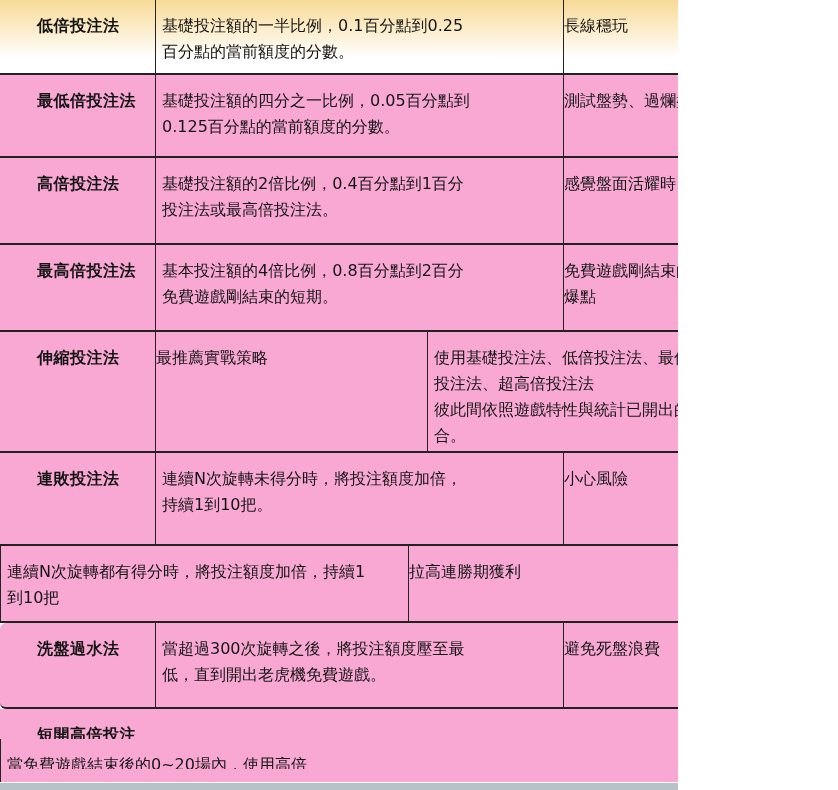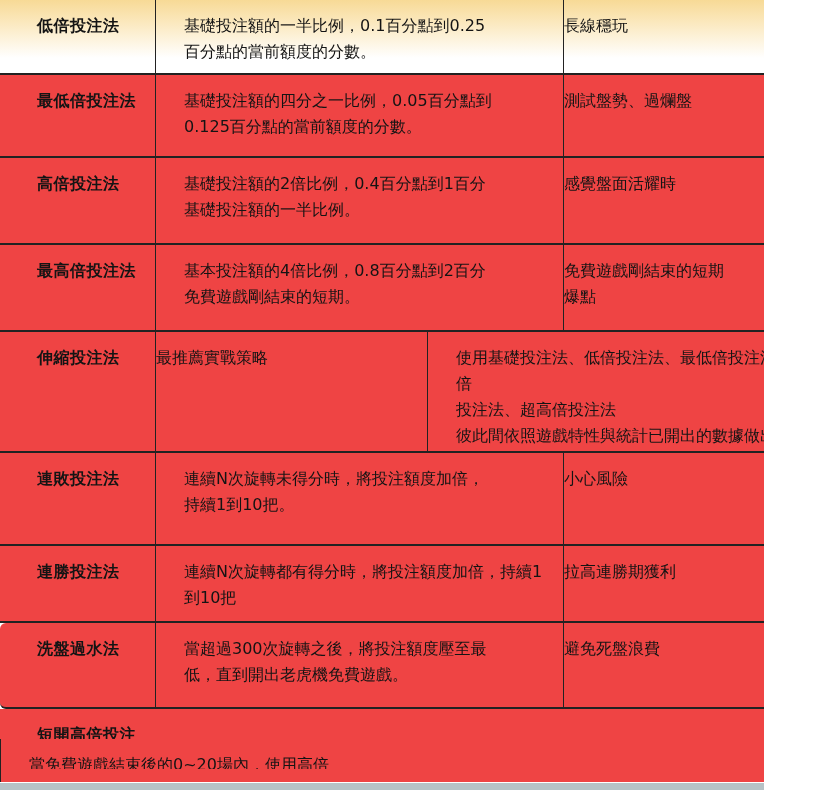--- a/index.html
+++ b/index.html
@@ -1,29 +1,29 @@
 <!DOCTYPE html>
 <html><head>
 <meta charset="utf-8">
 <style>
   * { margin:0; padding:0; box-sizing:border-box; }
   body { background:#ffffff; font-family:"DejaVu Sans","Liberation Sans",sans-serif; }
   .page {
     position:relative;
-    width:764px; height:790px;
+    width:678px; height:790px;
     background:#ffffff;
     overflow:hidden;
   }
   .strategy-table { width:838px; }
   .row {
     display:flex;
     width:838px;
     border-bottom:2px solid #222222;
     border-right:3px solid #35332c;
-    background:#ef4444;
+    background:#f9a8d4;
   }
   .row.r1 {
     background:linear-gradient(to bottom, #f7da96 0px, #fbe8bd 22px, #ffffff 58px, #ffffff 100%);
   }
   .r1 { height:75px; }
   .r2 { height:83px; }
   .r3 { height:87px; }
   .r4 { height:87px; }
   .r5 { height:121px; }
   .r6 { height:93px;justify-content:center; }
@@ -41,21 +41,21 @@
   .c-name {
     width:155px;
     font-weight:bold;
     padding-left:37px;
     padding-right:6px;
     letter-spacing:0.5px;
   }
   .c-desc {
     width:408px;
     border-left:1.5px solid #222222;
-    padding-left:28px;
+    padding-left:6px;
     padding-right:12px;
   }
   .c-note {
     flex:1;
     border-left:1.5px solid #222222;
     padding-right:10px;
   }
   .bottom-strip {
     position:absolute;
     left:0; bottom:0;
@@ -79,21 +79,21 @@
     <div class="row r2">
       <div class="cell c-name">最低倍投注法</div>
       <div class="cell c-desc">基礎投注額的四分之一比例，0.05百分點到
 0.125百分點的當前額度的分數。</div>
       <div class="cell c-note">測試盤勢、過爛盤</div>
     </div>
 
     <div class="row r3">
       <div class="cell c-name">高倍投注法</div>
       <div class="cell c-desc">基礎投注額的2倍比例，0.4百分點到1百分
-基礎投注額的一半比例。</div>
+投注法或最高倍投注法。</div>
       <div class="cell c-note">感覺盤面活耀時</div>
     </div>
 
     <div class="row r4">
       <div class="cell c-name">最高倍投注法</div>
       <div class="cell c-desc">基本投注額的4倍比例，0.8百分點到2百分
 免費遊戲剛結束的短期。</div>
       <div class="cell c-note">免費遊戲剛結束的短期
 爆點</div>
     </div>
@@ -108,21 +108,20 @@
     </div>
 
     <div class="row r6">
       <div class="cell c-name">連敗投注法</div>
       <div class="cell c-desc">連續N次旋轉未得分時，將投注額度加倍，
 持續1到10把。</div>
       <div class="cell c-note">小心風險</div>
     </div>
 
     <div class="row r7">
-      <div class="cell c-name">連勝投注法</div>
       <div class="cell c-desc">連續N次旋轉都有得分時，將投注額度加倍，持續1
 到10把</div>
       <div class="cell c-note">拉高連勝期獲利</div>
     </div>
 
     <div class="row r8">
       <div class="cell c-name">洗盤過水法</div>
       <div class="cell c-desc">當超過300次旋轉之後，將投注額度壓至最
 低，直到開出老虎機免費遊戲。</div>
       <div class="cell c-note">避免死盤浪費</div>

